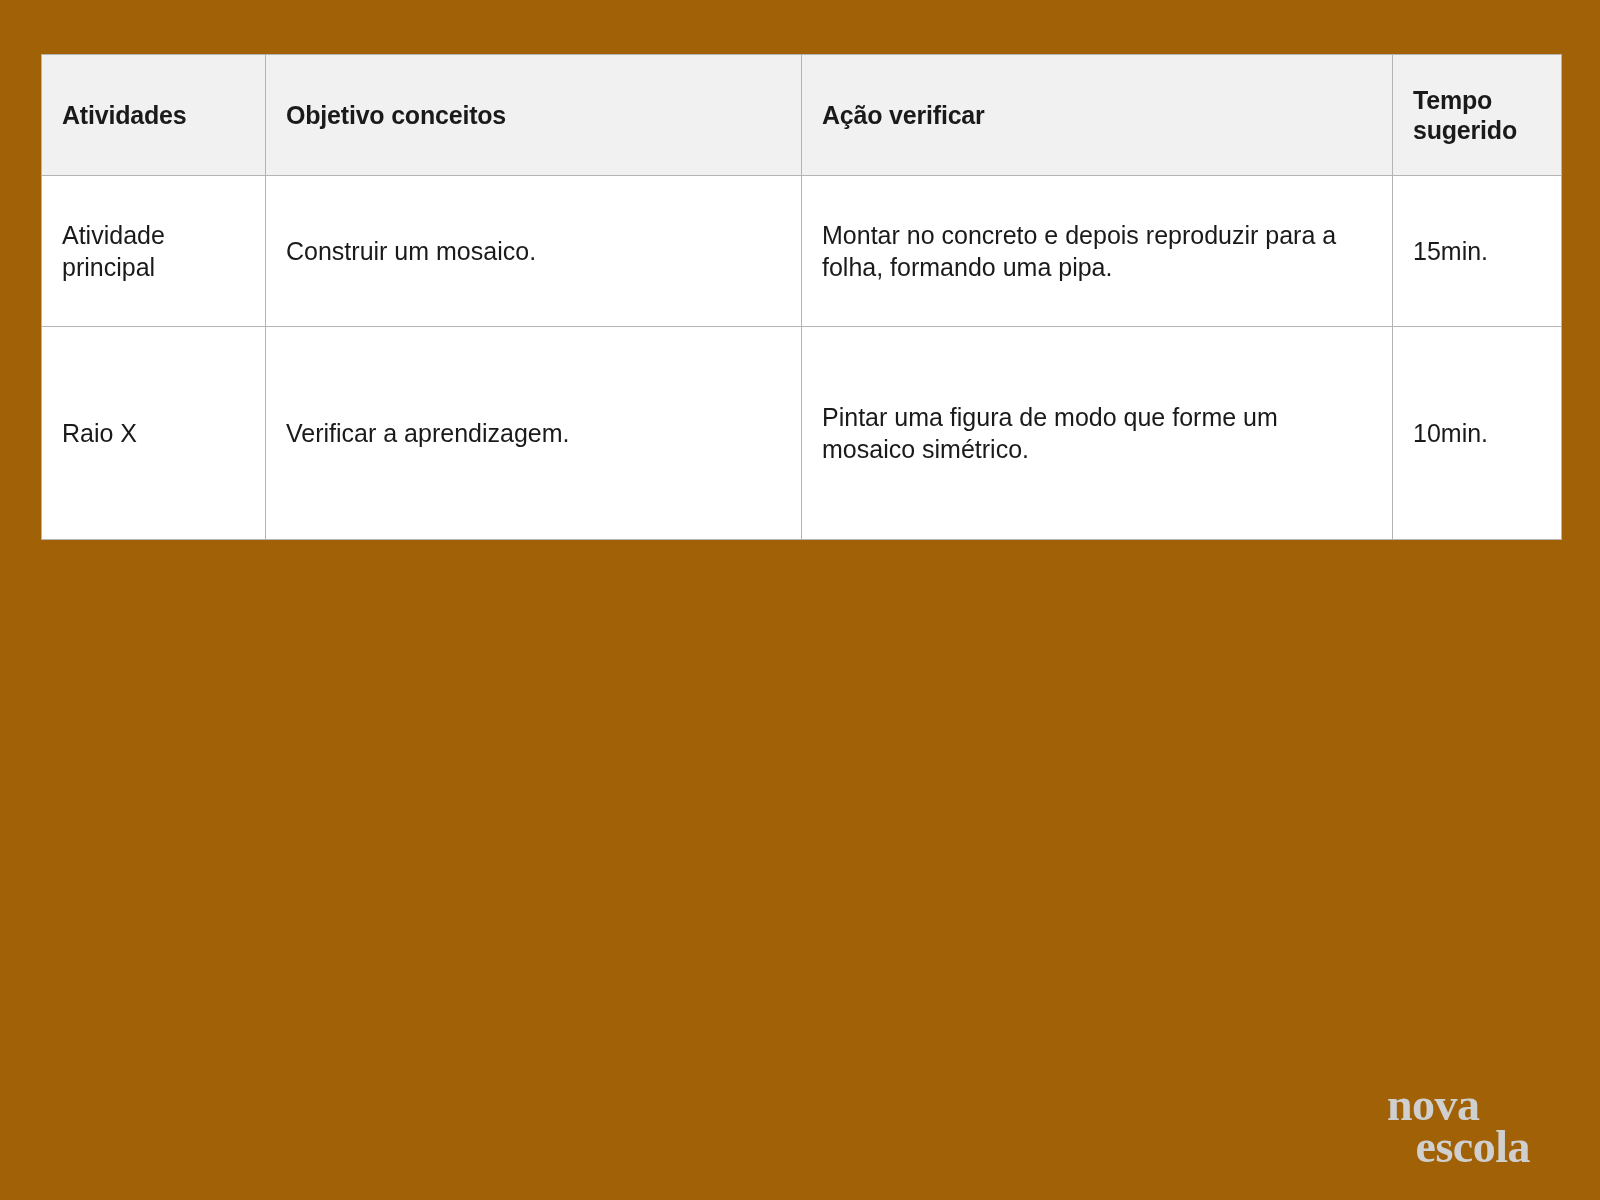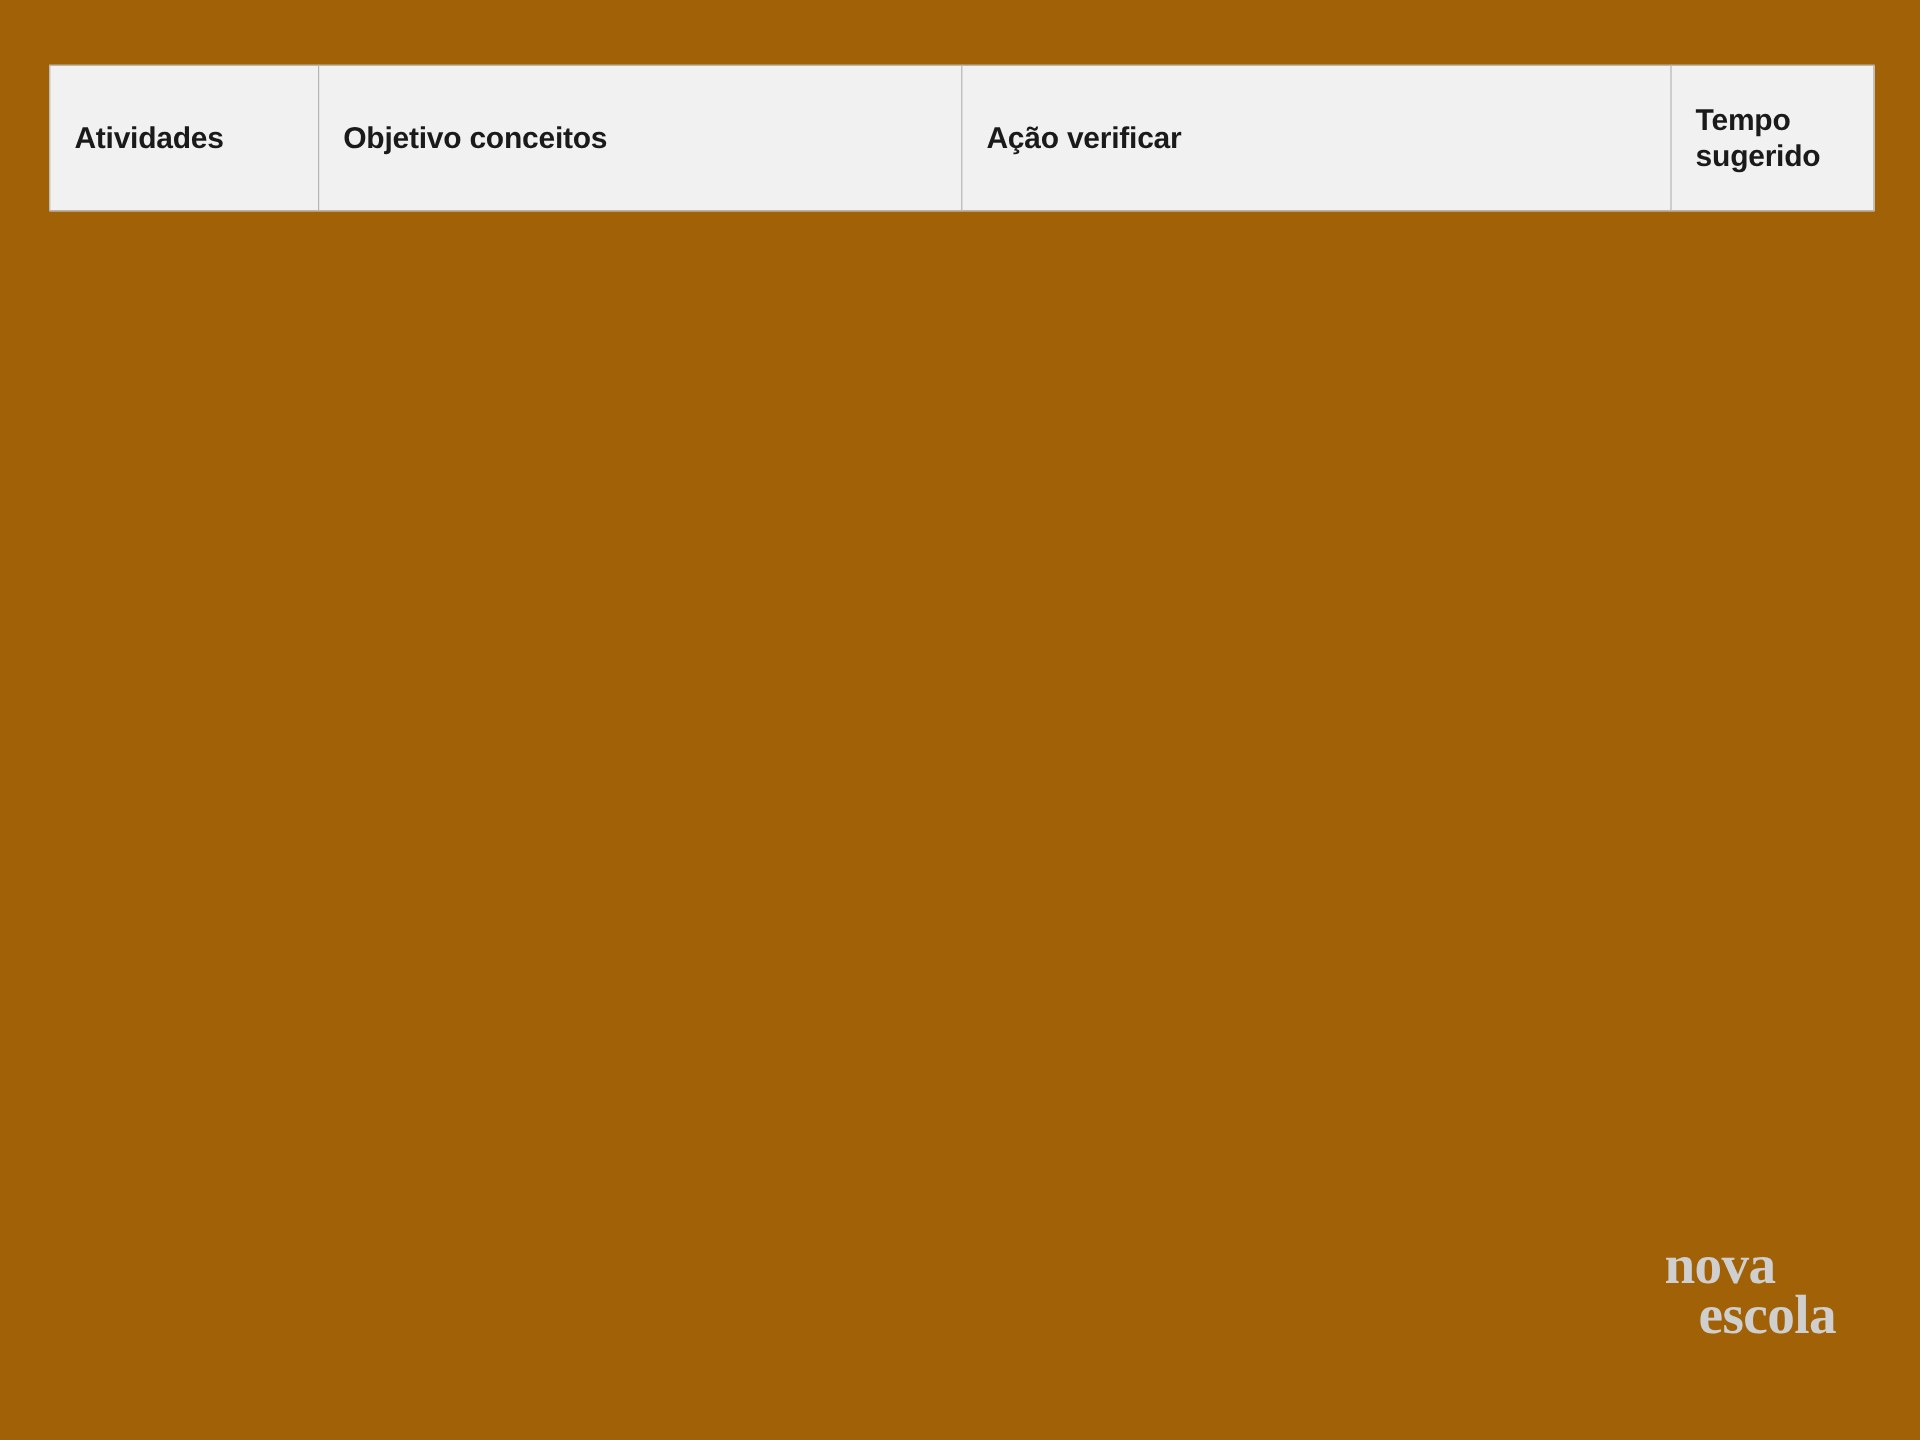--- a/index.html
+++ b/index.html
@@ -74,21 +74,21 @@
 
   .cell-activity { white-space: pre-line; }
   .cell-text { white-space: pre-line; }
   .cell-time { white-space: nowrap; }
   .th-label { display: block; white-space: pre-line; }
 
   
   .logo {
     position: absolute;
     left: 1375px;
-    top: 1033px;
+    top: 1084px;
     width: 155px;
     text-align: left;
     font-family: "Liberation Serif", serif;
     font-weight: bold;
     font-size: 46px;
     line-height: 0.92;
     color: #cfcfcf;
     letter-spacing: -0.5px;
     user-select: none;
   }
@@ -119,20 +119,32 @@
           <th>
             <span class="th-label">Ação verificar</span>
           </th>
           <th>
             <span class="th-label">Tempo
 sugerido</span>
           </th>
         </tr>
       </thead>
       <tbody>
+        <tr class="r2">
+          <td><span class="cell-activity">Atividade principal</span></td>
+          <td><span class="cell-text">Construir um mosaico.</span></td>
+          <td><span class="cell-text">Montar no concreto e depois reproduzir para a folha, formando uma pipa.</span></td>
+          <td><span class="cell-time">15min.</span></td>
+        </tr>
+        <tr class="r5">
+          <td><span class="cell-activity">Raio X</span></td>
+          <td><span class="cell-text">Verificar a aprendizagem.</span></td>
+          <td><span class="cell-text">Pintar uma figura de modo que forme um mosaico simétrico.</span></td>
+          <td><span class="cell-time">10min.</span></td>
+        </tr>
       </tbody>
     </table>
   </div>
 
   <div class="logo">
     <span class="l1">nova</span>
     <span class="l2">escola</span>
   </div>
 
 </div>

